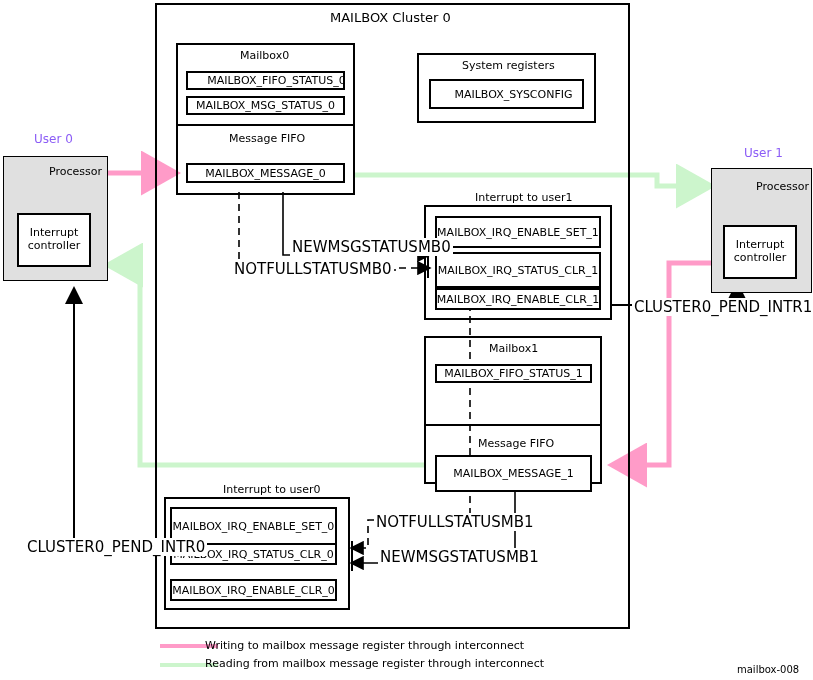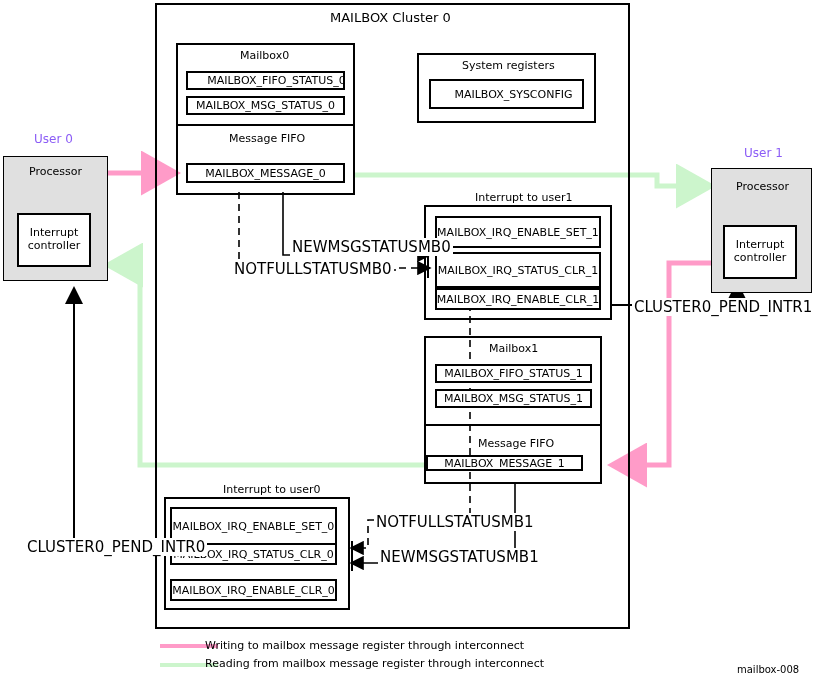--- a/index.html
+++ b/index.html
@@ -1,21 +1,21 @@
 <!DOCTYPE html>
 <html><head>
 <meta charset="utf-8">
 <style>
   html,body{margin:0;padding:0;background:#ffffff;}
   body{width:813px;height:680px;font-family:"DejaVu Sans",sans-serif;}
   #root{position:relative;width:813px;height:680px;overflow:hidden;background:#fff;}
   svg{position:absolute;left:0;top:0;width:813px;height:680px;pointer-events:none;}
 
   
-  .lbl{position:absolute;font-size:11px;color:#000;white-space:nowrap;line-height:1;}
+  .lbl{position:absolute;font-size:11px;color:#000;white-space:nowrap;line-height:1;margin-left:20px;}
   .ttl{position:absolute;font-size:12px;color:#8b5cf6;white-space:nowrap;text-align:center;}
 
   
   .box{position:absolute;box-sizing:border-box;border:2px solid #000;background:transparent;}
   .box-thin{position:absolute;box-sizing:border-box;border:1px solid #000;background:transparent;}
   .reg{position:absolute;box-sizing:border-box;border:2px solid #000;background:#fff;
        display:flex;align-items:center;justify-content:center;font-size:11px;color:#000;white-space:nowrap;}
   .proc{position:absolute;box-sizing:border-box;border:1px solid #000;background:#e0e0e0;}
   .ic{position:absolute;box-sizing:border-box;border:2px solid #000;background:#fff;
       display:flex;align-items:center;justify-content:center;text-align:center;font-size:11px;line-height:1.15;color:#000;}
@@ -86,24 +86,23 @@
 
   <div class="box" style="left:424px;top:205px;width:188px;height:115px;"></div>
   <div class="grp-title" style="left:475px;top:191px;">Interrupt to user1</div>
   <div class="reg" style="left:435px;top:216px;width:166px;height:32px;">MAILBOX_IRQ_ENABLE_SET_1</div>
   <div class="reg" style="left:435px;top:252px;width:166px;height:36px;">MAILBOX_IRQ_STATUS_CLR_1</div>
   <div class="reg" style="left:435px;top:288px;width:166px;height:22px;">MAILBOX_IRQ_ENABLE_CLR_1</div>
 
   <div class="box" style="left:424px;top:336px;width:178px;height:148px;"></div>
   <div class="grp-title" style="left:489px;top:342px;">Mailbox1</div>
   <div class="reg" style="left:435px;top:364px;width:157px;height:19px;">MAILBOX_FIFO_STATUS_1</div>
-  <div class="reg" style="left:435px;top:389px;width:157px;height:19px;">MAILBOX_MSG_STATUS_1</div>
   <div style="position:absolute;left:424px;top:424px;width:178px;height:2px;background:#000;"></div>
   <div class="grp-title" style="left:478px;top:437px;">Message FIFO</div>
-  <div class="reg" style="left:426px;top:455px;width:157px;height:16px;">MAILBOX_MESSAGE_1</div>
+  <div class="reg" style="left:435px;top:455px;width:157px;height:37px;">MAILBOX_MESSAGE_1</div>
 
   <div class="box-thin" style="left:164px;top:497px;width:186px;height:113px;border-width:2px;"></div>
   <div class="grp-title" style="left:207px;top:483px;margin-left:16px;">Interrupt to user0</div>
   <div class="reg" style="left:170px;top:507px;width:167px;height:38px;">MAILBOX_IRQ_ENABLE_SET_0</div>
   <div class="reg" style="left:170px;top:543px;width:167px;height:22px;">MAILBOX_IRQ_STATUS_CLR_0</div>
   <div class="reg" style="left:170px;top:579px;width:167px;height:22px;">MAILBOX_IRQ_ENABLE_CLR_0</div>
 
   <div class="ttl" style="left:34px;top:132px;">User 0</div>
   <div class="proc" style="left:3px;top:156px;width:105px;height:125px;"></div>
   <div class="lbl" style="left:29px;top:166px;">Processor</div>

